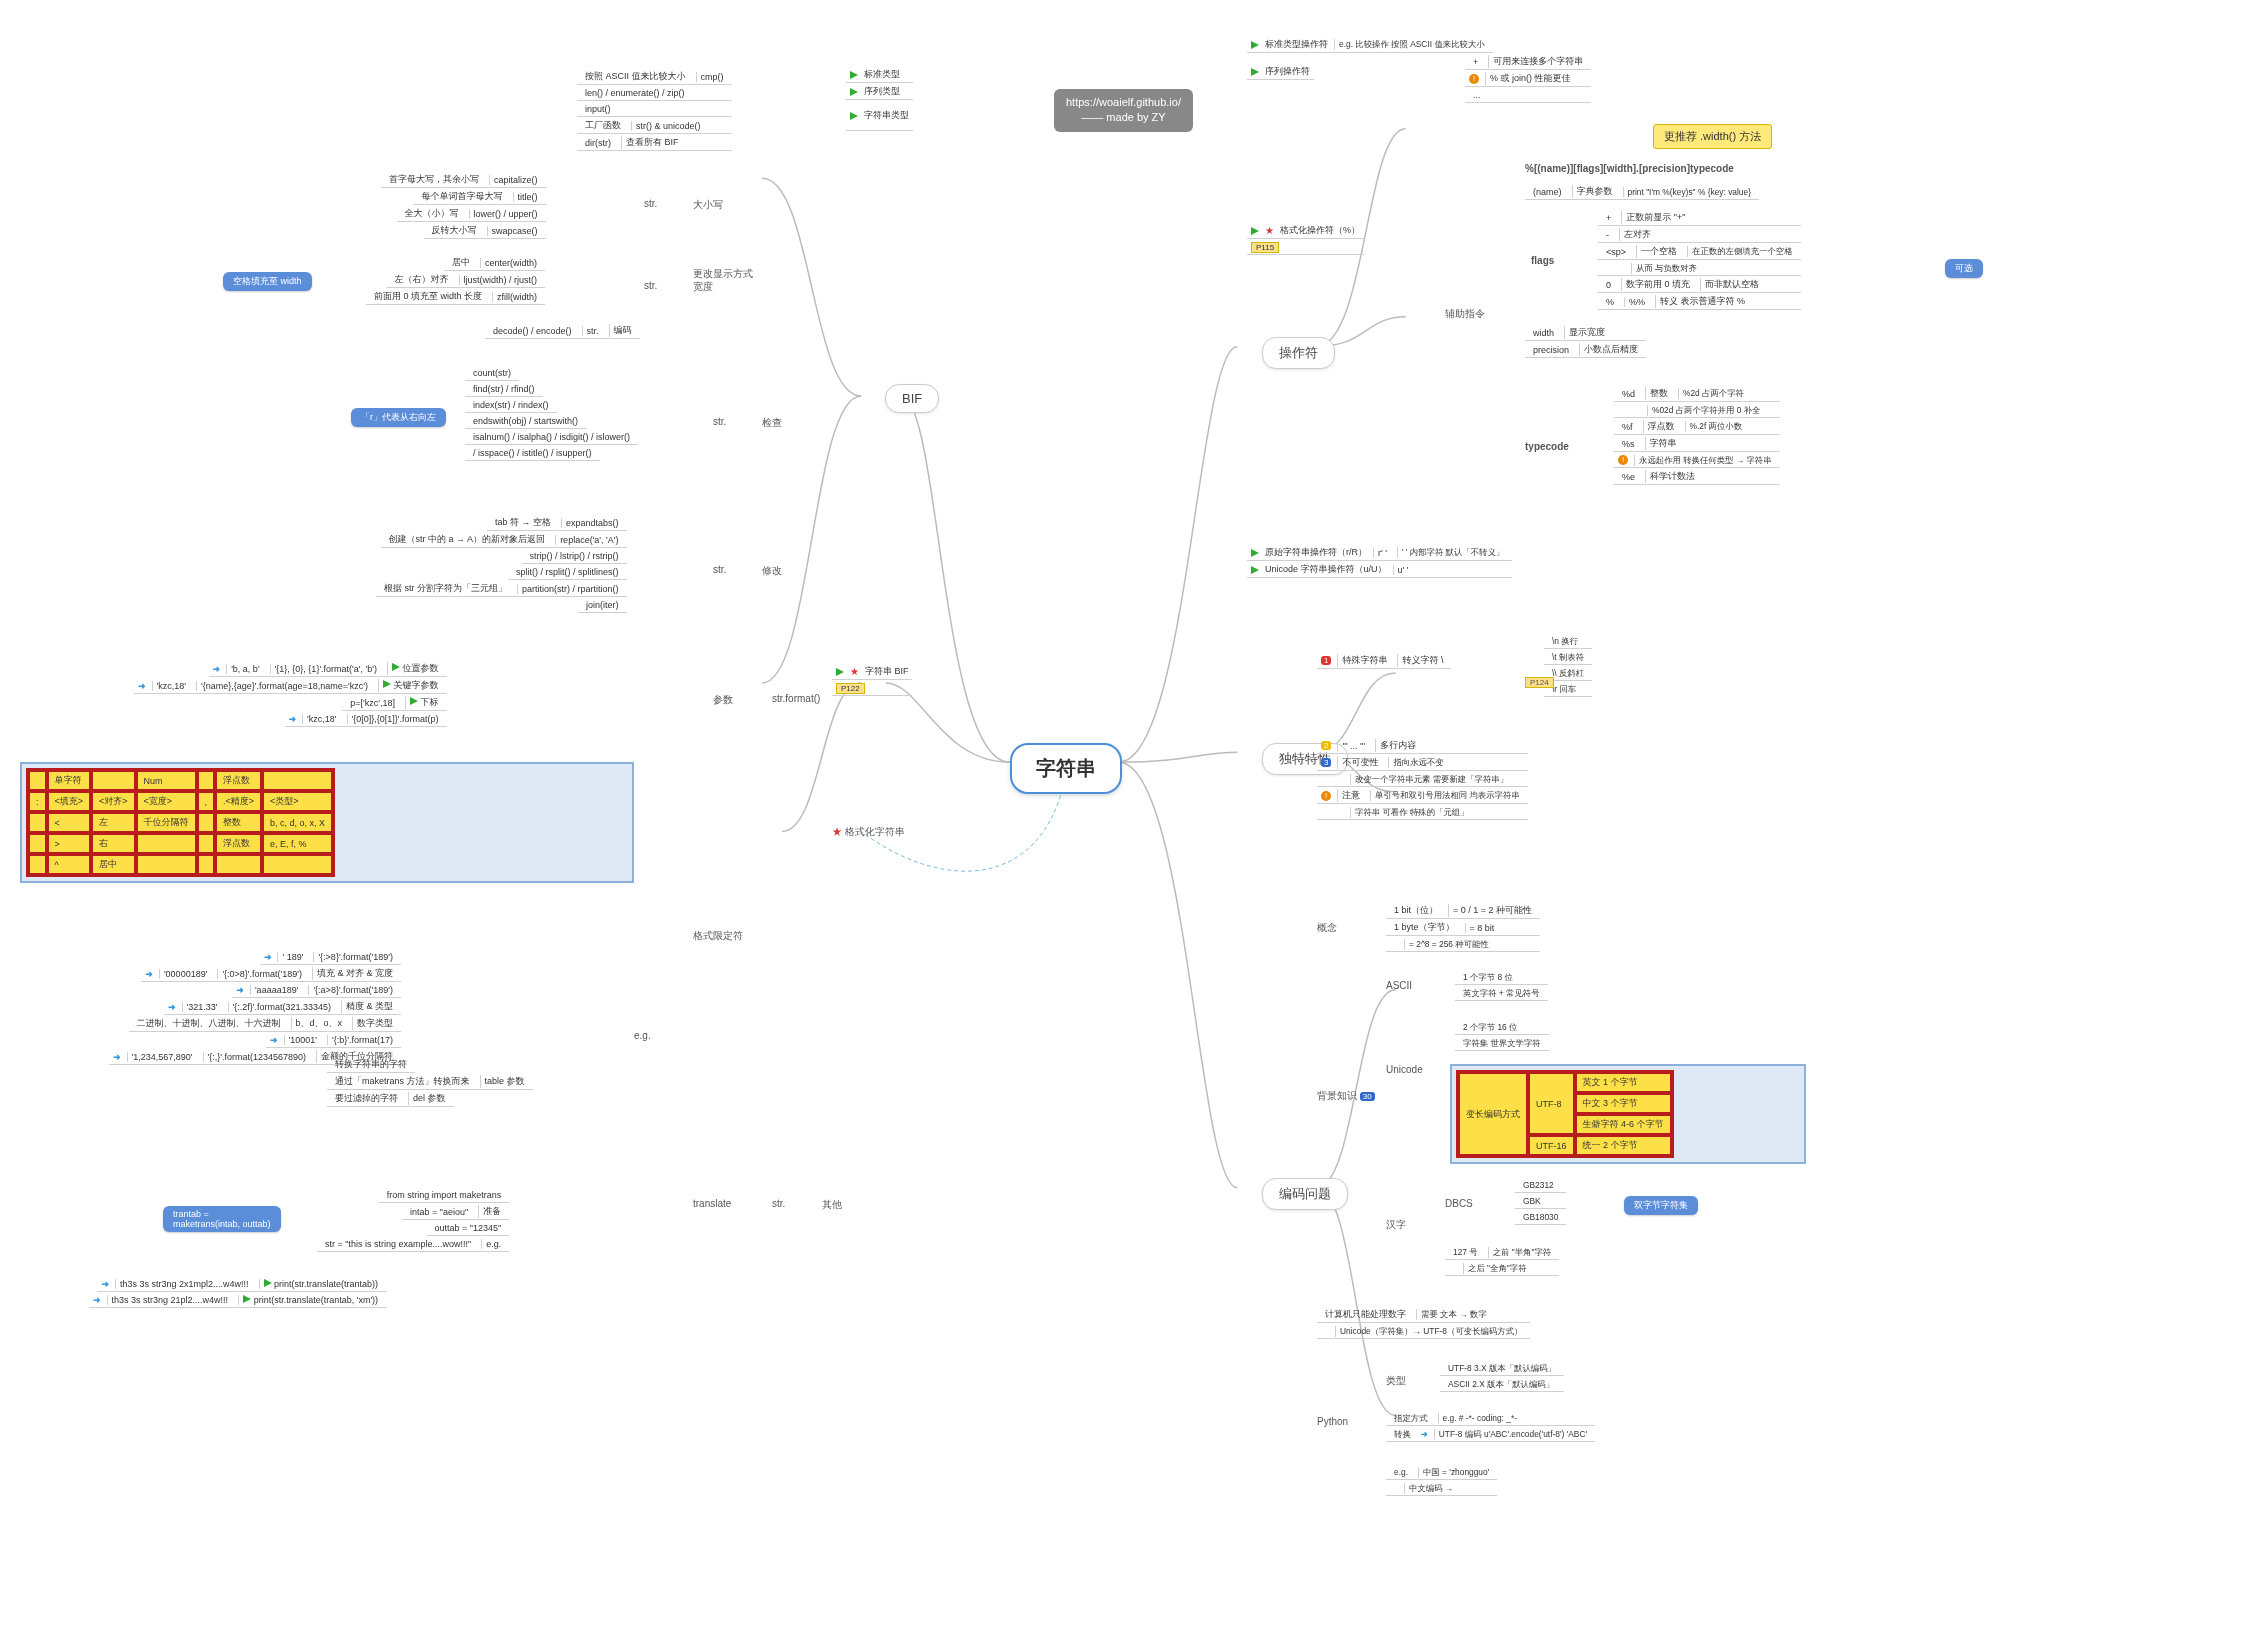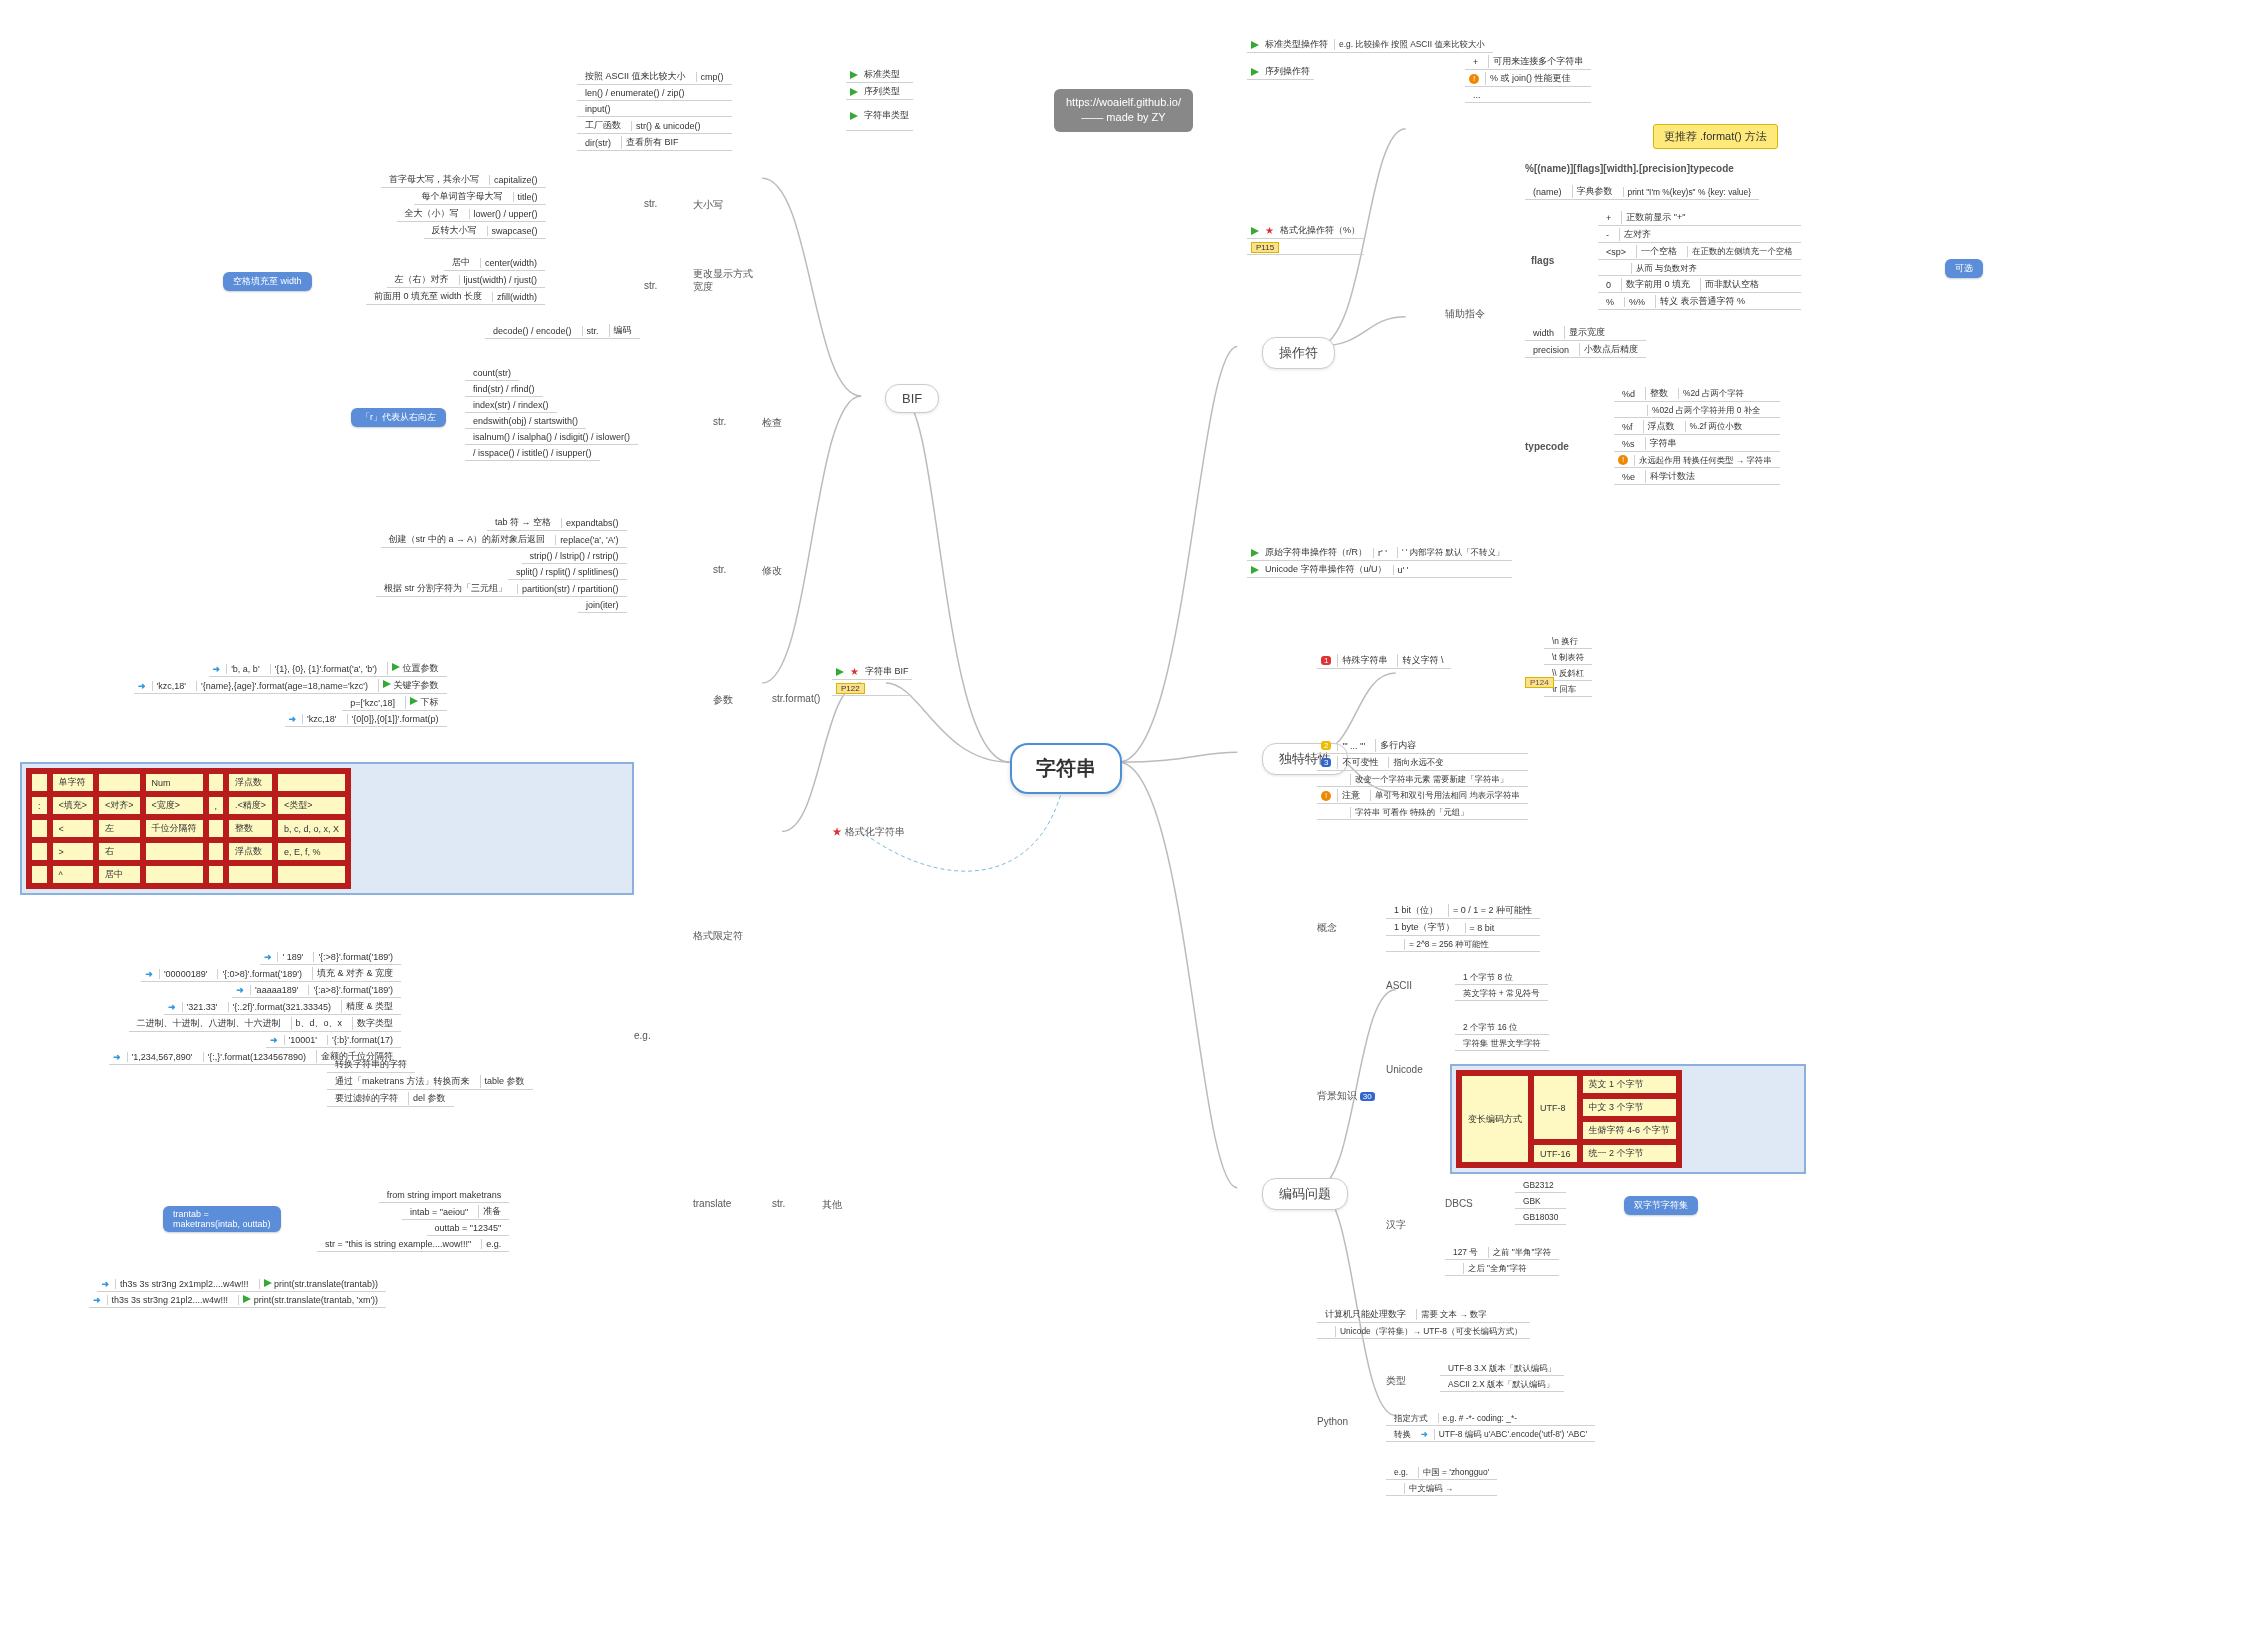--- a/index.html
+++ b/index.html
@@ -84,21 +84,21 @@
   }
   .note-yellow { position:absolute; background:#ffe97a; border:1px solid #d4b800; padding:4px 10px; font-size:11px; border-radius:3px;}
   .table-outline {
     position:absolute;
     border:2px solid #8bb0dc;
     background:#dfe9f5;
     padding:4px;
     font-size:9px;
   }
   .table-outline table { border-collapse:collapse; }
-  .table-outline td { border:6px solid #b91c1c; padding:2px 6px; background:#fef9c3;}
+  .table-outline td { border:4px solid #b91c1c; padding:2px 6px; background:#fde047;}
   .badge-page { display:inline-block; background:#ffe08a; border:1px solid #d4b800; padding:0 4px; font-size:8px;}
   .circ { display:inline-block; width:10px; height:10px; border-radius:50%; background:#e80; color:#fff; text-align:center; font-size:8px; line-height:10px;}
   svg.lines { position:absolute; top:0; left:0; width:2245px; height:1650px; pointer-events:none; }
   .sec-label { position:absolute; font-size:10px; color:#555; }
   .small { font-size:8.4px; }
 </style>
 </head>
 <body>
 
 <svg class="lines" viewBox="0 0 2268 1667" width="2245" height="1650">
@@ -480,21 +480,21 @@
 <div class="box" style="top:223px;left:1247px">
   <div class="row">
       <span class="flag"></span>
       <span class="star">★</span>
       <span>格式化操作符（%）</span>
     </div>
   <div class="row">
       <span class="badge-page">P115</span>
     </div>
 </div>
-<div class="note-yellow" style="top:124px;left:1653px">更推荐 .format() 方法</div>
+<div class="note-yellow" style="top:124px;left:1653px">更推荐 .width() 方法</div>
 <div class="sec-label" style="top:163px;left:1525px;font-weight:bold">%[(name)][flags][width].[precision]typecode</div>
 
 <div class="sec-label" style="top:307px;left:1445px">辅助指令</div>
 <div class="box" style="top:184px;left:1525px">
   <div class="row">
       <span class="cell">(name)</span>
       <span class="cell">字典参数</span>
       <span class="cell small">print "I'm %(key)s" % {key: value}</span>
     </div>
 </div>

